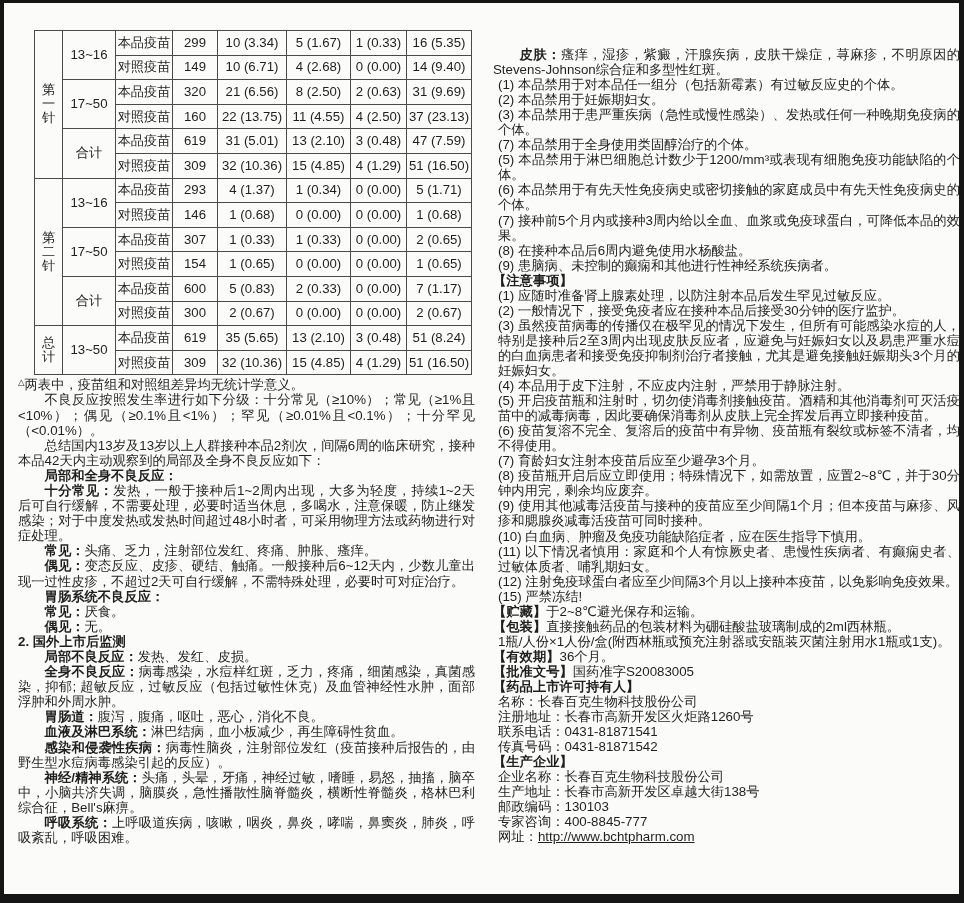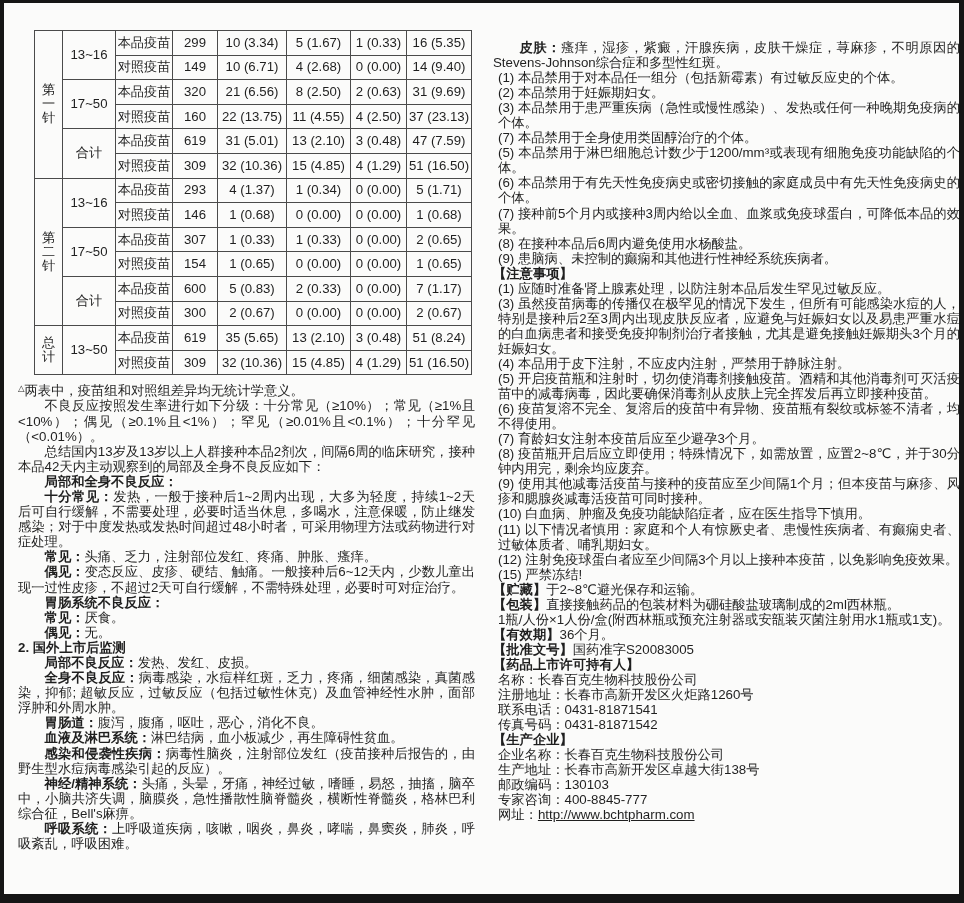--- a/index.html
+++ b/index.html
@@ -9,21 +9,21 @@
     border-width:3px 5px 9px 4px;overflow:hidden;
     font-family:"Liberation Sans","DejaVu Sans",sans-serif;color:#1f1f1f;
   }
   .col-left{position:absolute;left:14px;top:27px;width:457px;}
   .col-right{position:absolute;left:489px;top:29px;width:467px;}
   table.adv{border-collapse:collapse;table-layout:fixed;width:437px;margin-left:16px;
     font-size:13.2px;}
   table.adv td{border:1px solid #4a4a4a;text-align:center;vertical-align:middle;
     padding:0 1px;height:23.6px;line-height:14px;overflow:hidden;}
   td.c-group{white-space:pre-line;line-height:16px;font-size:13.2px;}
-  .paras{margin-top:6px;}
+  .paras{}
   .para{margin:0;font-size:13.3px;line-height:15.1px;text-align:justify;}
   .col-right .para{line-height:15.05px;}
   .para.ind{text-indent:2em;}
   .para.item{padding-left:5px;}
   .b{font-weight:bold;}
   .sup{font-size:8.5px;vertical-align:4px;}
   .u{text-decoration:underline;}
 </style>
 </head>
 <body>
@@ -186,33 +186,34 @@
         <p class="para ind"><span class="b">局部不良反应：</span><span>发热、发红、皮损。</span></p>
         <p class="para ind"><span class="b">全身不良反应：</span><span>病毒感染，水痘样红斑，乏力，疼痛，细菌感染，真菌感染，抑郁; 超敏反应，过敏反应（包括过敏性休克）及血管神经性水肿，面部浮肿和外周水肿。</span></p>
         <p class="para ind"><span class="b">胃肠道：</span><span>腹泻，腹痛，呕吐，恶心，消化不良。</span></p>
         <p class="para ind"><span class="b">血液及淋巴系统：</span><span>淋巴结病，血小板减少，再生障碍性贫血。</span></p>
         <p class="para ind"><span class="b">感染和侵袭性疾病：</span><span>病毒性脑炎，注射部位发红（疫苗接种后报告的，由野生型水痘病毒感染引起的反应）。</span></p>
         <p class="para ind"><span class="b">神经/精神系统：</span><span>头痛，头晕，牙痛，神经过敏，嗜睡，易怒，抽搐，脑卒中，小脑共济失调，脑膜炎，急性播散性脑脊髓炎，横断性脊髓炎，格林巴利综合征，Bell's麻痹。</span></p>
         <p class="para ind"><span class="b">呼吸系统：</span><span>上呼吸道疾病，咳嗽，咽炎，鼻炎，哮喘，鼻窦炎，肺炎，呼吸紊乱，呼吸困难。</span></p>
       </div>
   </div>
   <div class="col-right">
-    <div class="paras" style="margin-top:8px">
+    <div class="paras" style="margin-top:15px">
         <p class="para ind"><span class="b">皮肤：</span><span>瘙痒，湿疹，紫癜，汗腺疾病，皮肤干燥症，荨麻疹，不明原因的Stevens-Johnson综合症和多型性红斑。</span></p>
         <p class="para item"><span>(1) 本品禁用于对本品任一组分（包括新霉素）有过敏反应史的个体。</span></p>
         <p class="para item"><span>(2) 本品禁用于妊娠期妇女。</span></p>
         <p class="para item"><span>(3) 本品禁用于患严重疾病（急性或慢性感染）、发热或任何一种晚期免疫病的个体。</span></p>
         <p class="para item"><span>(7) 本品禁用于全身使用类固醇治疗的个体。</span></p>
         <p class="para item"><span>(5) 本品禁用于淋巴细胞总计数少于1200/mm³或表现有细胞免疫功能缺陷的个体。</span></p>
         <p class="para item"><span>(6) 本品禁用于有先天性免疫病史或密切接触的家庭成员中有先天性免疫病史的个体。</span></p>
         <p class="para item"><span>(7) 接种前5个月内或接种3周内给以全血、血浆或免疫球蛋白，可降低本品的效果。</span></p>
         <p class="para item"><span>(8) 在接种本品后6周内避免使用水杨酸盐。</span></p>
         <p class="para item"><span>(9) 患脑病、未控制的癫痫和其他进行性神经系统疾病者。</span></p>
         <p class="para"><span class="b">【注意事项】</span></p>
         <p class="para item"><span>(1) 应随时准备肾上腺素处理，以防注射本品后发生罕见过敏反应。</span></p>
+        <p class="para item"><span>(2) 一般情况下，接受免疫者应在接种本品后接受30分钟的医疗监护。</span></p>
         <p class="para item"><span>(3) 虽然疫苗病毒的传播仅在极罕见的情况下发生，但所有可能感染水痘的人，特别是接种后2至3周内出现皮肤反应者，应避免与妊娠妇女以及易患严重水痘的白血病患者和接受免疫抑制剂治疗者接触，尤其是避免接触妊娠期头3个月的妊娠妇女。</span></p>
         <p class="para item"><span>(4) 本品用于皮下注射，不应皮内注射，严禁用于静脉注射。</span></p>
         <p class="para item"><span>(5) 开启疫苗瓶和注射时，切勿使消毒剂接触疫苗。酒精和其他消毒剂可灭活疫苗中的减毒病毒，因此要确保消毒剂从皮肤上完全挥发后再立即接种疫苗。</span></p>
         <p class="para item"><span>(6) 疫苗复溶不完全、复溶后的疫苗中有异物、疫苗瓶有裂纹或标签不清者，均不得使用。</span></p>
         <p class="para item"><span>(7) 育龄妇女注射本疫苗后应至少避孕3个月。</span></p>
         <p class="para item"><span>(8) 疫苗瓶开启后应立即使用；特殊情况下，如需放置，应置2~8℃，并于30分钟内用完，剩余均应废弃。</span></p>
         <p class="para item"><span>(9) 使用其他减毒活疫苗与接种的疫苗应至少间隔1个月；但本疫苗与麻疹、风疹和腮腺炎减毒活疫苗可同时接种。</span></p>
         <p class="para item"><span>(10) 白血病、肿瘤及免疫功能缺陷症者，应在医生指导下慎用。</span></p>
         <p class="para item"><span>(11) 以下情况者慎用：家庭和个人有惊厥史者、患慢性疾病者、有癫痫史者、过敏体质者、哺乳期妇女。</span></p>
         <p class="para item"><span>(12) 注射免疫球蛋白者应至少间隔3个月以上接种本疫苗，以免影响免疫效果。</span></p>

